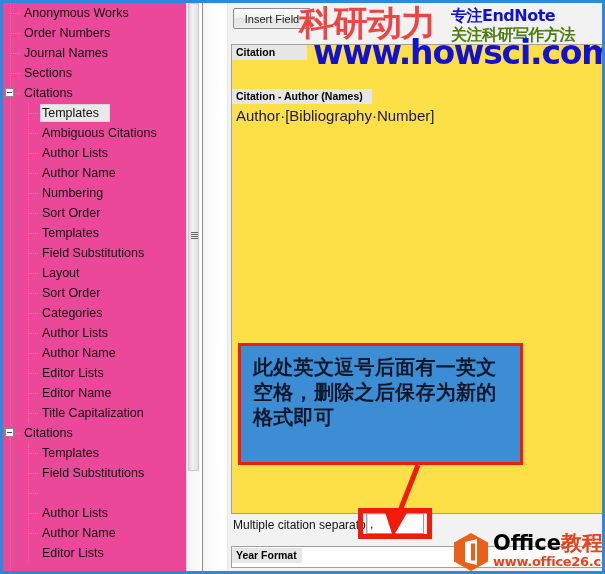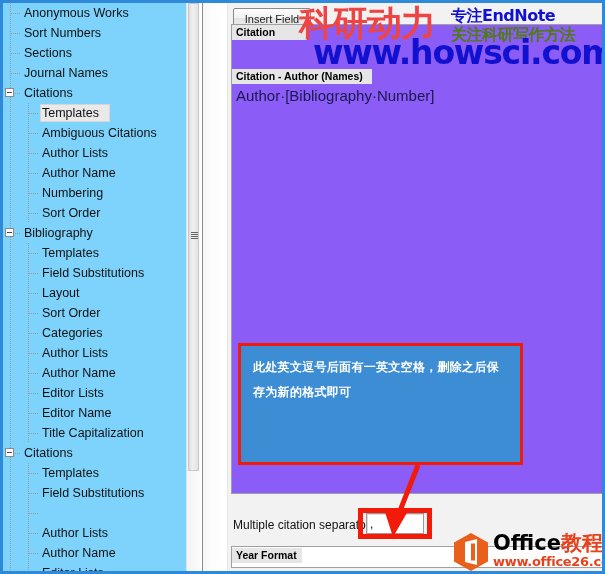--- a/index.html
+++ b/index.html
@@ -17,21 +17,21 @@
     box-sizing: border-box;
     border: 3px solid #2e8ad8;
   }
 
   
   #tree-pane {
     position: absolute;
     left: 0; top: 0;
     width: 183px;
     height: 568px;
-    background: #7dd3fc;
+    background: #ec4899;
     overflow: hidden;
   }
   .tree-row {
     position: relative;
     height: 20px;
     line-height: 20px;
     font-size: 12.5px;
     color: #111111;
     white-space: nowrap;
   }
@@ -149,24 +149,24 @@
     line-height: 21px;
     background: linear-gradient(to bottom, #fdfdfd 0%, #f1f1f1 48%, #e4e4e4 50%, #ececec 100%);
     border: 1px solid #8b8b8b;
     border-radius: 2px;
     box-sizing: border-box;
     cursor: default;
   }
 
   #template-area {
     position: absolute;
-    left: 3px; top: 21px;
+    left: 3px; top: 41px;
     width: 371px;
     height: 470px;
-    background: #8b5cf6;
+    background: #fde047;
     border: 1px solid #a0a0a0;
     border-right: none;
     box-sizing: border-box;
     overflow: hidden;
   }
   .tpl-header {
     position: absolute;
     left: 0;
     height: 15px;
     line-height: 15px;
@@ -241,22 +241,22 @@
   
   #callout {
     position: absolute;
     left: 235px; top: 340px;
     width: 285px;
     height: 122px;
     background: #3c8dd4;
     border: 3px solid #f21a08;
     box-sizing: border-box;
     padding: 9px 12px 16px 12px;
-    color: #ffffff;
-    font-size: 12px;
+    color: #0f172a;
+    font-size: 20px;
     font-weight: bold;
     line-height: 25px;
     font-family: "DejaVu Sans", sans-serif;
     letter-spacing: 0.3px;
   }
   #callout-arrow {
     position: absolute;
     left: 371px; top: 462px;
     width: 54px; height: 76px;
     pointer-events: none;
@@ -353,29 +353,29 @@
 
   <div id="tree-pane">
     <div class="vdot1"></div>
     <div id="tree-rows">
         <div class="tree-row lvl1">
           <div class="hdot"></div>
           <div class="label">Anonymous Works</div>
         </div>
         <div class="tree-row lvl1">
           <div class="hdot"></div>
-          <div class="label">Sort Numbers</div>
+          <div class="label">Order Numbers</div>
         </div>
         <div class="tree-row lvl1">
           <div class="hdot"></div>
+          <div class="label">Journal Names</div>
+        </div>
+        <div class="tree-row lvl1">
+          <div class="hdot"></div>
           <div class="label">Sections</div>
-        </div>
-        <div class="tree-row lvl1">
-          <div class="hdot"></div>
-          <div class="label">Journal Names</div>
         </div>
         <div class="tree-row lvl1">
           <div class="hdot"></div>
           <div class="expander"></div>
           <div class="label">Citations</div>
         </div>
         <div class="tree-row lvl2">
           <div class="vdot2"></div>
           <div class="hdot"></div>
           <div class="selbox" style="left: 37px; width: 70.1px;"></div>
@@ -398,25 +398,20 @@
         </div>
         <div class="tree-row lvl2">
           <div class="vdot2"></div>
           <div class="hdot"></div>
           <div class="label">Numbering</div>
         </div>
         <div class="tree-row lvl2">
           <div class="vdot2"></div>
           <div class="hdot"></div>
           <div class="label">Sort Order</div>
-        </div>
-        <div class="tree-row lvl1">
-          <div class="hdot"></div>
-          <div class="expander"></div>
-          <div class="label">Bibliography</div>
         </div>
         <div class="tree-row lvl2">
           <div class="vdot2"></div>
           <div class="hdot"></div>
           <div class="label">Templates</div>
         </div>
         <div class="tree-row lvl2">
           <div class="vdot2"></div>
           <div class="hdot"></div>
           <div class="label">Field Substitutions</div>

